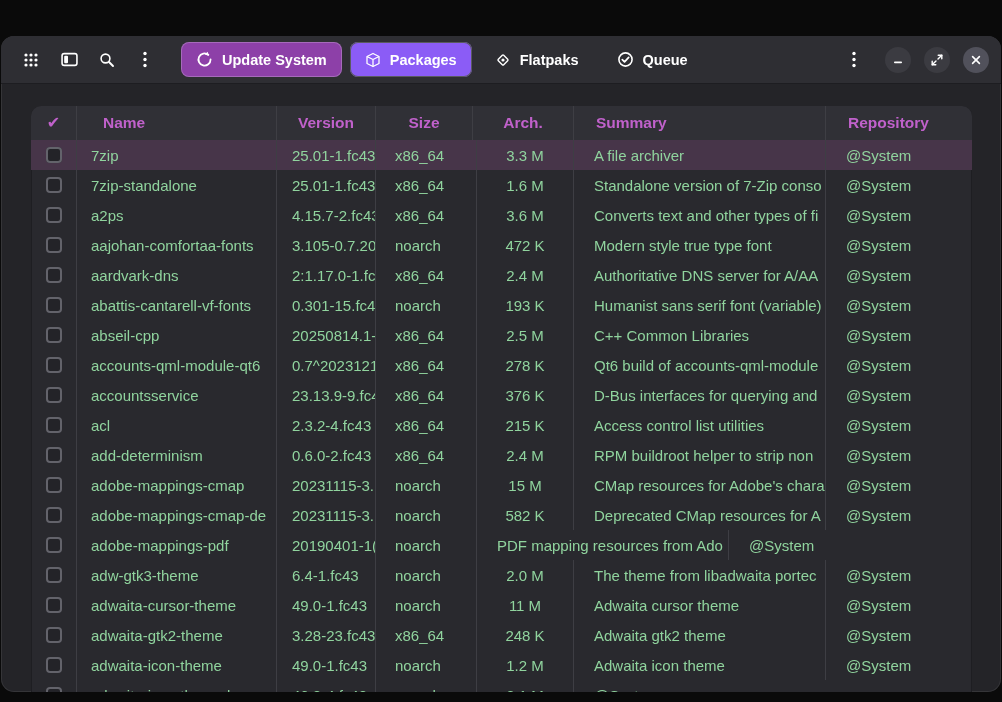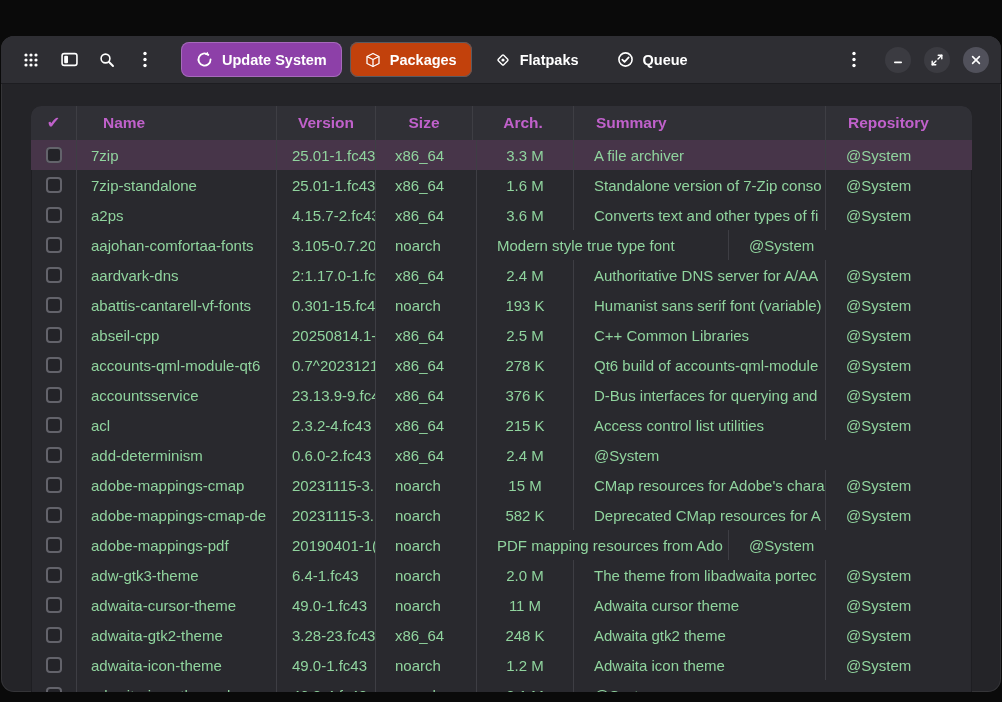--- a/index.html
+++ b/index.html
@@ -31,21 +31,21 @@
   .nav { display: flex; align-items: center; gap: 8px; margin-left: 16px; }
   .nav-btn {
     display: flex; align-items: center; gap: 9px;
     height: 35px; padding: 0 15px;
     border: none; border-radius: 8px;
     background: transparent; color: #ffffff;
     font-family: inherit; font-size: 14.5px; font-weight: 700;
     cursor: pointer; white-space: nowrap;
   }
   .nav-btn.accent { background: #8d40a8; box-shadow: inset 0 0 0 1px rgba(255,255,255,0.22); }
-  .nav-btn.raised { background: #c2410c; box-shadow: inset 0 0 0 1px #5a5a60; }
+  .nav-btn.raised { background: #8b5cf6; box-shadow: inset 0 0 0 1px #5a5a60; }
   .hb-spacer { flex: 1 1 auto; }
   .circle-btn {
     width: 26px; height: 26px; flex: 0 0 auto; margin-left: 11px;
     border: none; border-radius: 50%;
     background: #3b3b41; color: #fff;
     display: grid; place-items: center; cursor: pointer;
   }
   .circle-btn.close { background: #51515b; }
   
   .main { padding: 22px 29px 0 30px; }
@@ -271,20 +271,21 @@
     <div class="cell c-repo">@System</div>
   </div>
 
   <div class="row">
     <div class="cell c-check">
       <span class="checkbox"></span>
     </div>
     <div class="cell c-name">aajohan-comfortaa-fonts</div>
     <div class="cell c-version">3.105-0.7.20</div>
     <div class="cell c-arch">noarch</div>
+    <div class="cell c-size">472 K</div>
     <div class="cell c-summary">Modern style true type font</div>
     <div class="cell c-repo">@System</div>
   </div>
 
   <div class="row">
     <div class="cell c-check">
       <span class="checkbox"></span>
     </div>
     <div class="cell c-name">aardvark-dns</div>
     <div class="cell c-version">2:1.17.0-1.fc</div>
@@ -355,20 +356,21 @@
   </div>
 
   <div class="row">
     <div class="cell c-check">
       <span class="checkbox"></span>
     </div>
     <div class="cell c-name">add-determinism</div>
     <div class="cell c-version">0.6.0-2.fc43</div>
     <div class="cell c-arch">x86_64</div>
     <div class="cell c-size">2.4 M</div>
+    <div class="cell c-summary">RPM buildroot helper to strip non</div>
     <div class="cell c-repo">@System</div>
   </div>
 
   <div class="row">
     <div class="cell c-check">
       <span class="checkbox"></span>
     </div>
     <div class="cell c-name">adobe-mappings-cmap</div>
     <div class="cell c-version">20231115-3.</div>
     <div class="cell c-arch">noarch</div>

